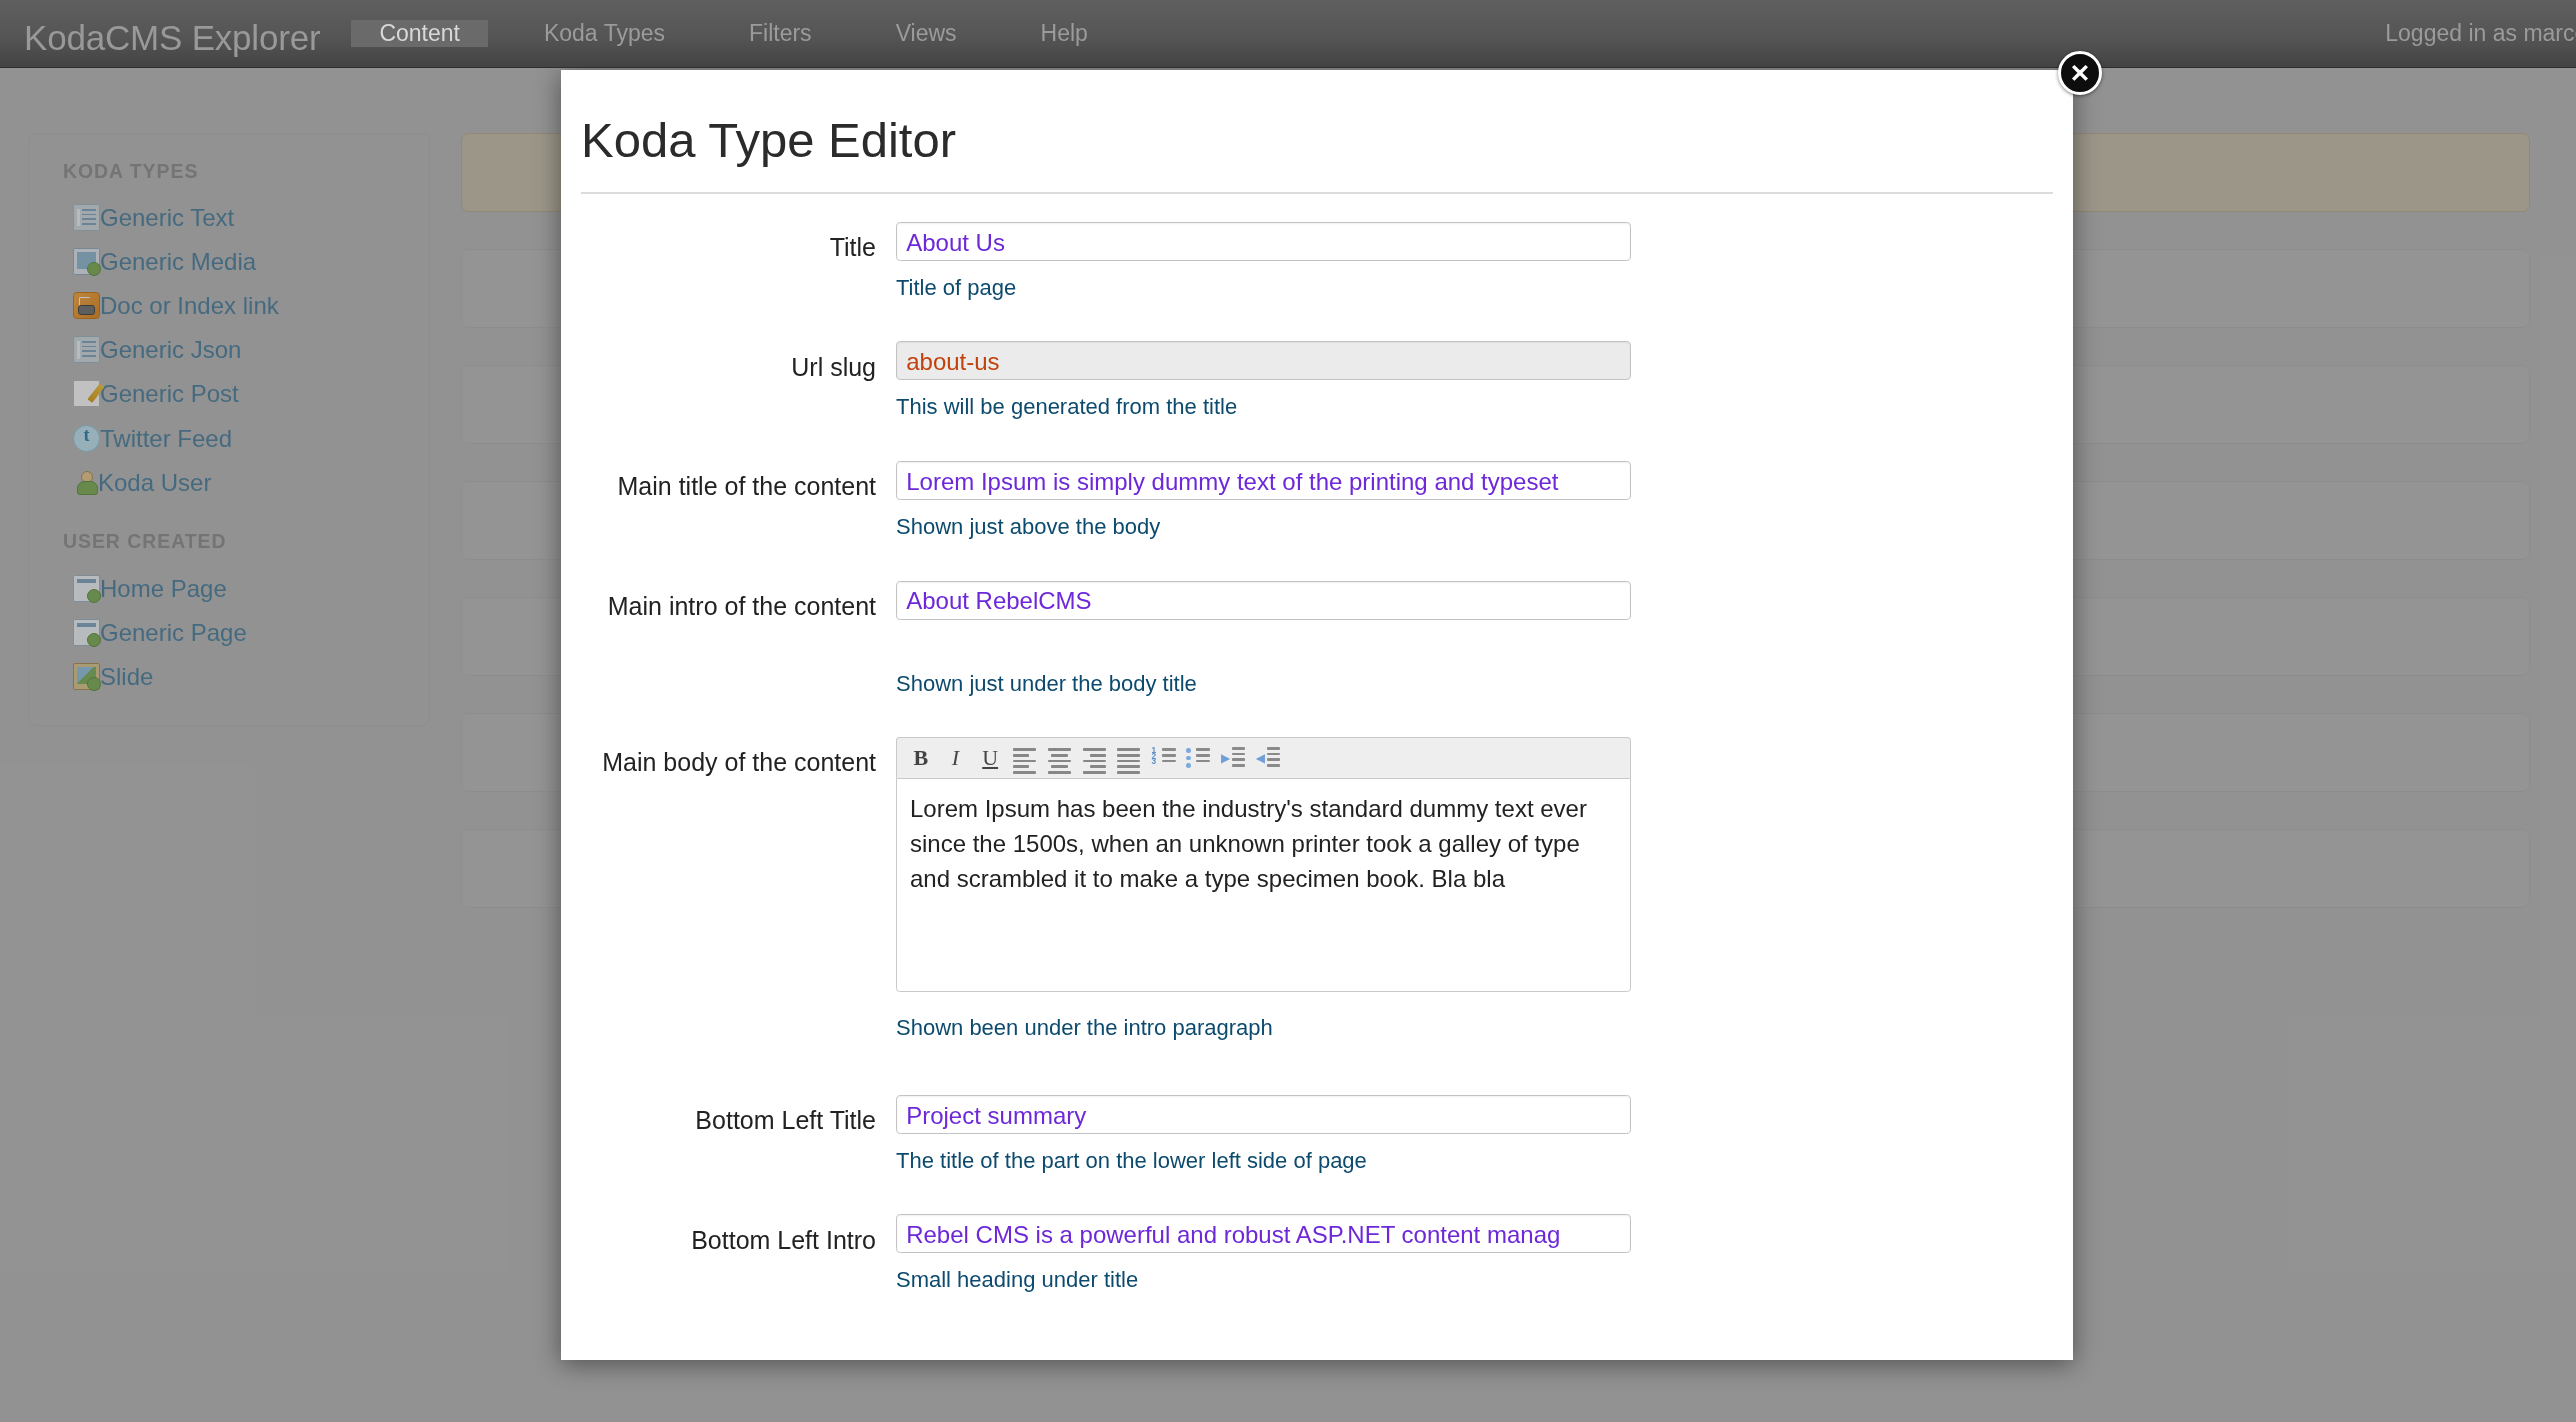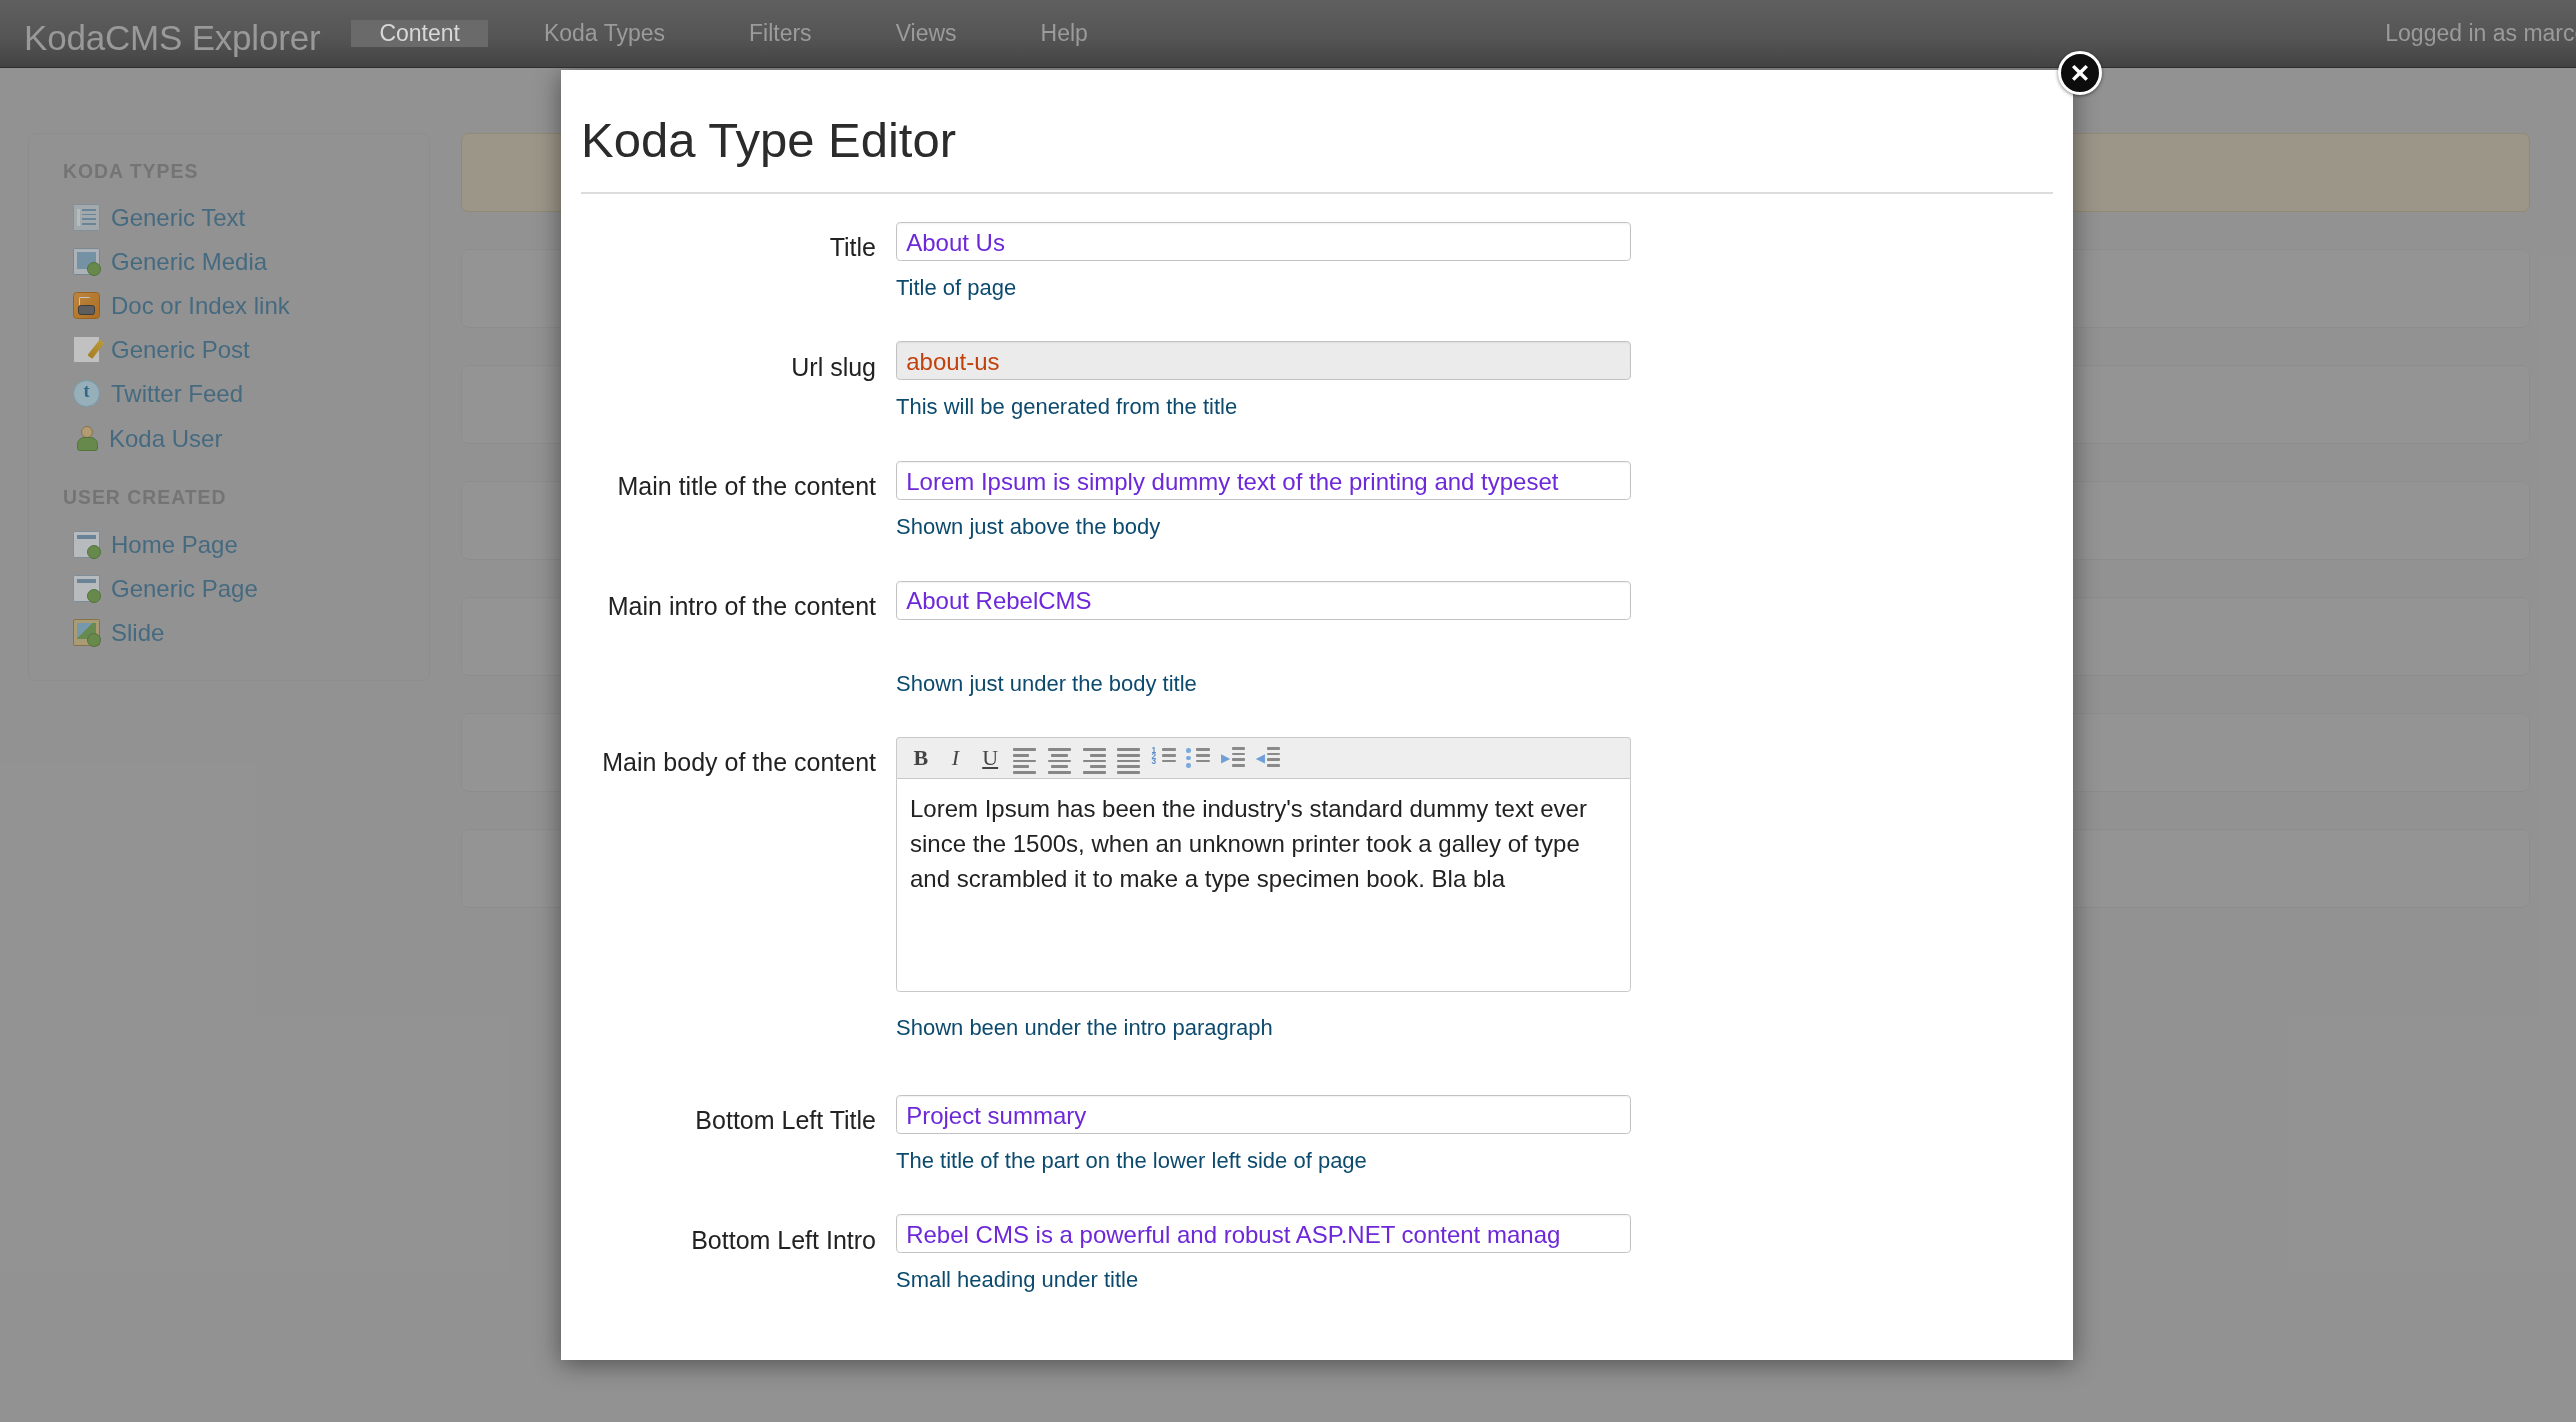--- a/index.html
+++ b/index.html
@@ -75,21 +75,21 @@
     padding: 5.5px 0 13px 34px;
   }
   .sec-head.second { padding-top: 26px; }
   .side-item {
     display: flex; align-items: center;
     padding: 5.5px 0 5.5px 44px;
     color: #4a7f9e;
     font-size: 24px;
     line-height: 1.38;
   }
-  .side-item .lbl { margin-left: 11px; }
+  .side-item .lbl { }
   .ico {
     width: 25px; height: 25px;
     display: inline-block;
     position: relative;
     flex: 0 0 25px;
   }
   
   .ico.doc { background:#cfd8de; border:0.9px solid #9fb3c0; border-radius:1.8px; }
   .ico.doc:after{content:"";position:absolute;left:8.3px;top:3.7px;right:2.8px;bottom:3.7px;
     background:repeating-linear-gradient(to bottom,#7ea3bd 0 1.8px,transparent 1.8px 4.6px);}
@@ -305,20 +305,24 @@
       </div>
       <div class="side-item">
         <span class="ico media"></span>
         <span class="lbl">Generic Media</span>
       </div>
       <div class="side-item">
         <span class="ico rss"></span>
         <span class="lbl">Doc or Index link</span>
       </div>
       <div class="side-item">
+        <span class="ico doc"></span>
+        <span class="lbl">Generic Json</span>
+      </div>
+      <div class="side-item">
         <span class="ico post"></span>
         <span class="lbl">Generic Post</span>
       </div>
       <div class="side-item">
         <span class="ico twitter"></span>
         <span class="lbl">Twitter Feed</span>
       </div>
       <div class="side-item">
         <span class="ico user"></span>
         <span class="lbl">Koda User</span>

